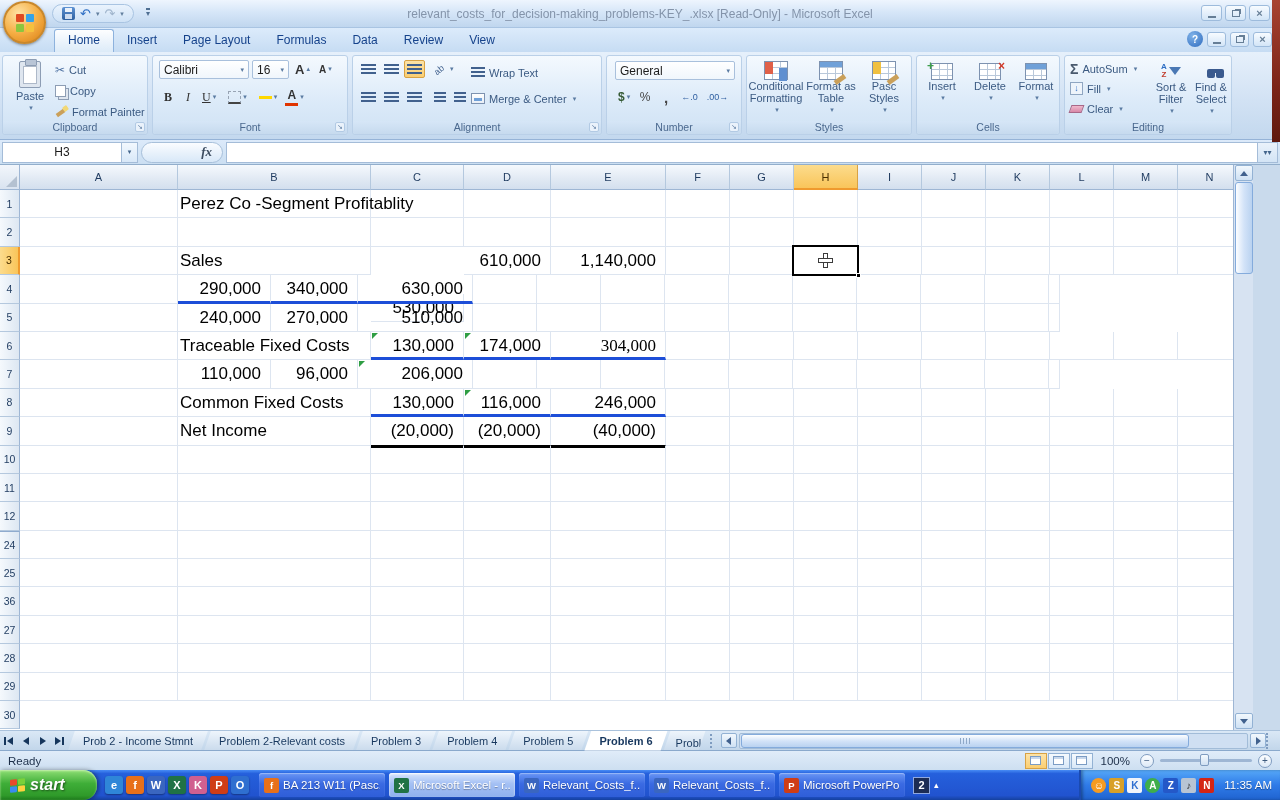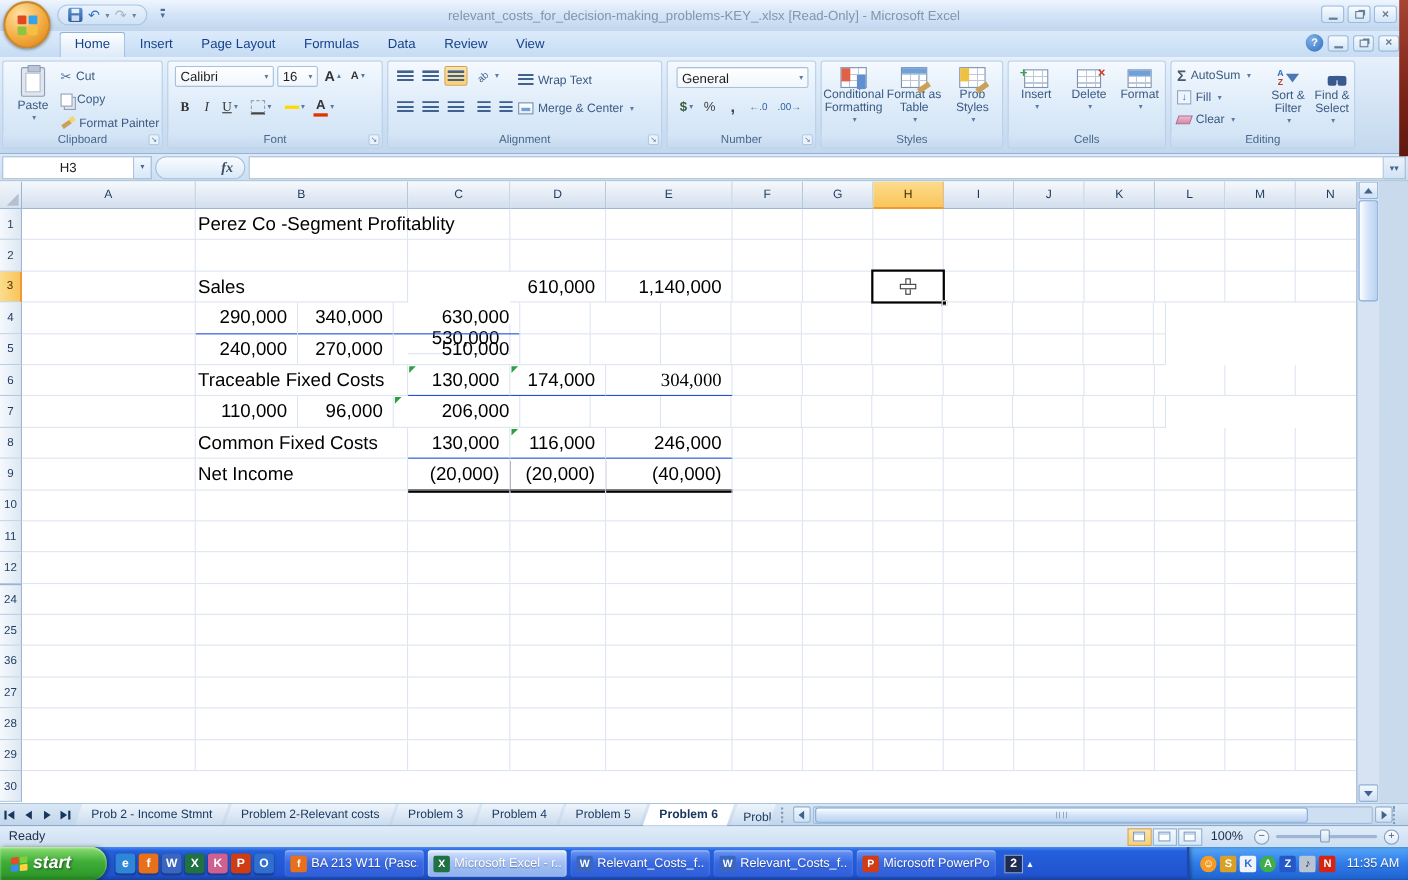--- a/index.html
+++ b/index.html
@@ -134,21 +134,21 @@
 .rh.sel{background:linear-gradient(90deg,#fcdc8d,#f9c55a);border-right:2px solid #ef9a2e;color:#4a3000}
 .rh.hid{border-top:1px solid #8fabce}
 .cellrows{position:absolute;left:20px;top:25px}
 .crow{display:flex}
 .cell{height:100%;border-right:1px solid #dde5f0;border-bottom:1px solid #dde5f0;font-size:17px;color:#000;
   white-space:nowrap;overflow:hidden;position:relative;line-height:27px}
 .cell.title{overflow:visible;z-index:5;padding-left:2px;font-size:17px}
 .cell.hdr{font-weight:bold;text-align:center}
 .cell.num{text-align:right;padding-right:9px}
 .cell.label{padding-left:2px}
-.cell.bb{border-bottom:1px solid #1d4ed8}
+.cell.bb{border-bottom:3px solid #1d4ed8}
 .cell.dbl{border-bottom:1px solid #000;box-shadow:0 2px 0 0 #000}
 .cell.flag::before{content:"";position:absolute;left:1px;top:1px;
   border-top:6px solid #2f9e44;border-right:6px solid transparent}
 .selbox{position:absolute;left:792px;top:80px;width:67px;height:31px;border:2px solid #000;z-index:20}
 .fill-handle{position:absolute;right:-4px;bottom:-4px;width:5px;height:5px;background:#000;border:1px solid #fff}
 .pc{position:absolute;background:#fff;border:1px solid #3c3c3c;left:50%;top:50%}
 .pcv{width:5px;height:15px;margin:-8px 0 0 -3px}
 .pch{width:15px;height:5px;margin:-3px 0 0 -8px}
 .vscroll{position:absolute;left:1233px;top:0;width:20px;height:565px;background:#d7e3f2;border-left:1px solid #9eb6d4}
 .sarr{position:absolute;left:1px;width:18px;height:16px;background:linear-gradient(#f2f8fd,#cfe1f4);
@@ -451,21 +451,21 @@
             <span class="brush"></span>
           </span>
         <span class="rtext" style="white-space:normal">Format as Table</span>
         <span class="car">▾</span>
       </div>
       <div class="bigbtn" style="left:112px;top:2px;width:50px">
         <span class="ic-grid">
             <span class="acc" style="background:#f0c040"></span>
             <span class="brush"></span>
           </span>
-        <span class="rtext" style="white-space:normal">Prob Styles</span>
+        <span class="rtext" style="white-space:normal">Pasc Styles</span>
         <span class="car">▾</span>
       </div>
       <div class="glabel">Styles</div>
     </div>
 
     <div class="rgroup" style="left:916px;width:144px">
       <div class="bigbtn" style="left:2px;top:4px;width:46px">
         <span class="ic-grid" style="width:22px;height:17px">
             <span class="plus">+</span>
           </span>

